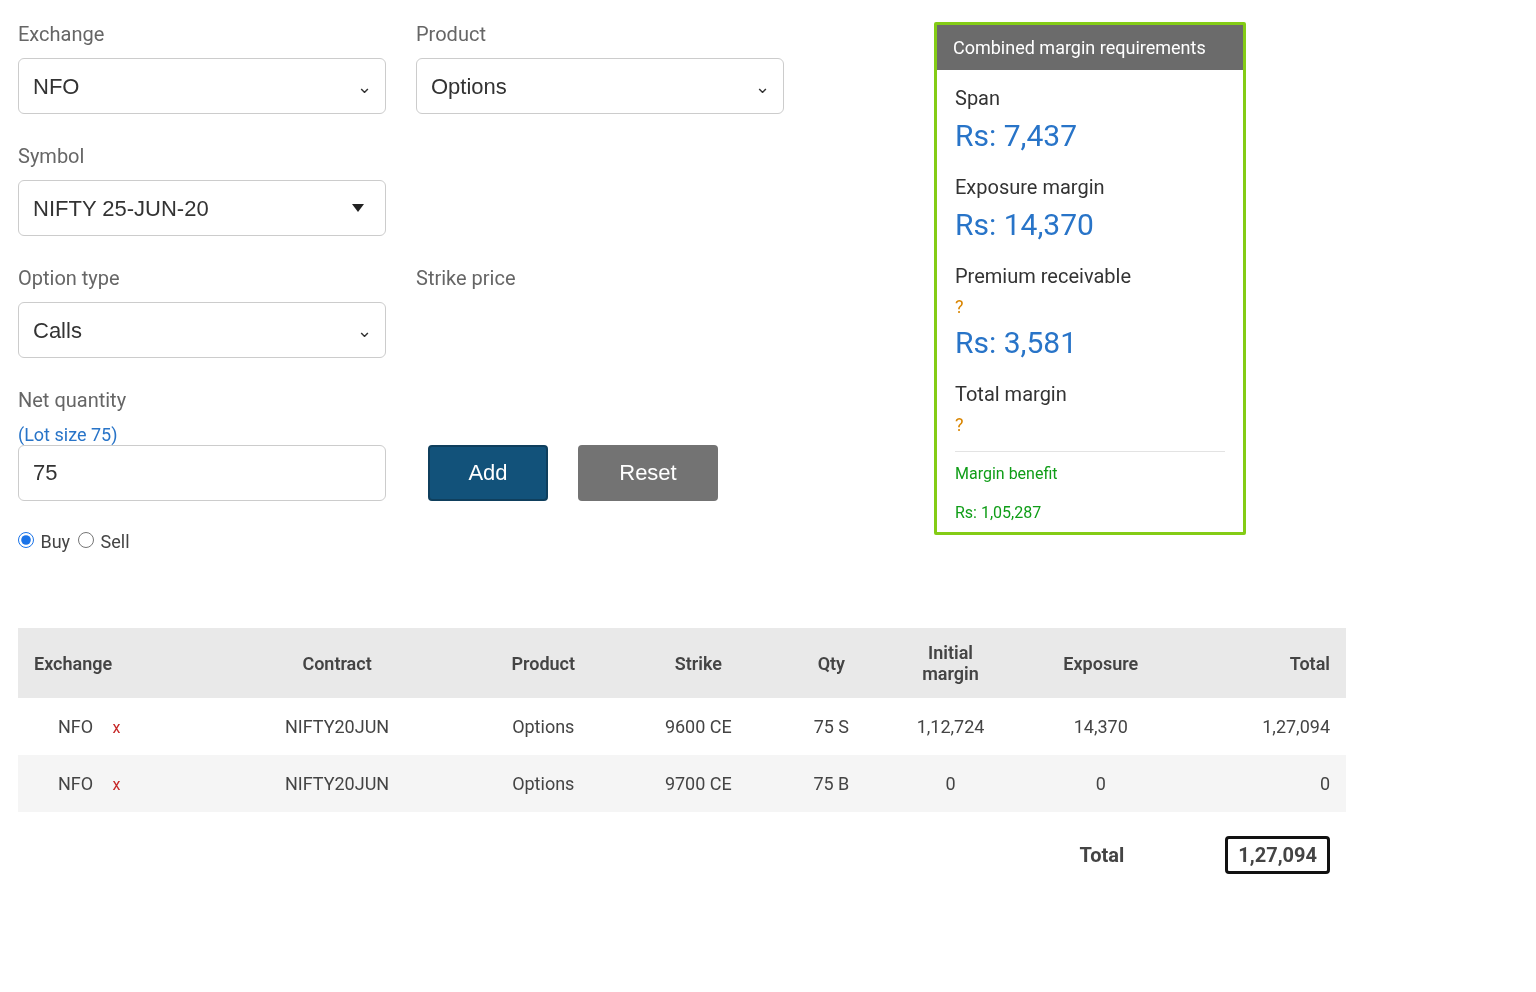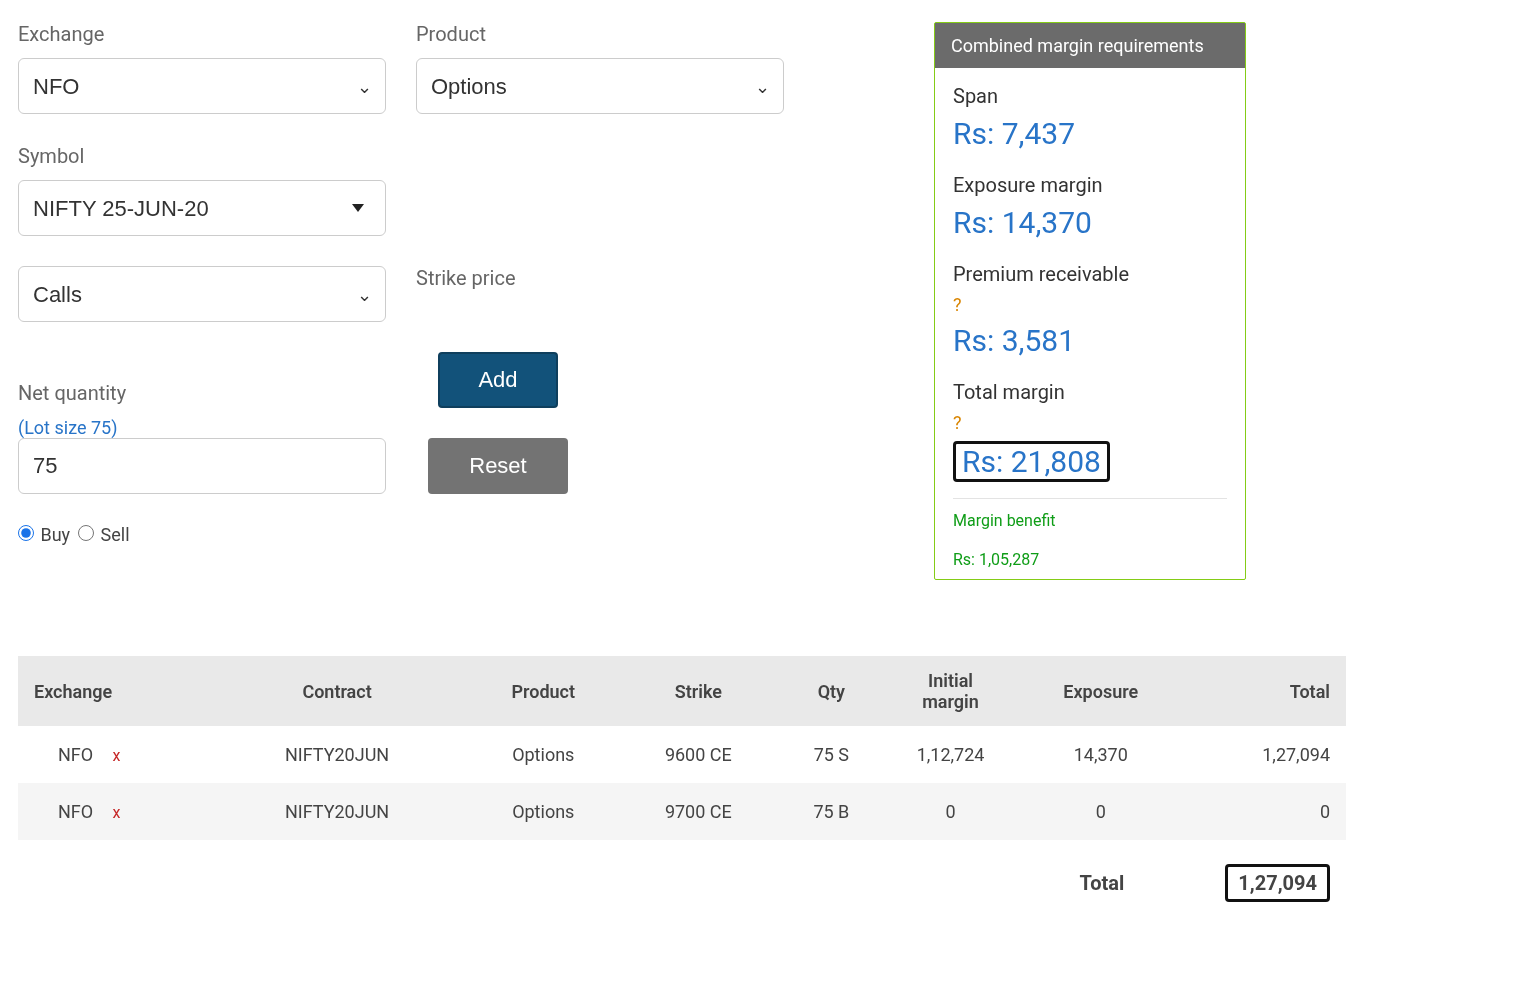--- a/index.html
+++ b/index.html
@@ -23,28 +23,28 @@
   }
   select.control { -webkit-appearance: none; appearance: none; background-image: none; padding-right: 40px; }
   .select-wrap { position: relative; }
   .select-wrap .chev {
     position: absolute; right: 14px; top: 50%; transform: translateY(-50%);
     font-size: 18px; color: #333; pointer-events: none;
   }
   .select-wrap .caret { position: absolute; right: 22px; top: 50%; transform: translateY(-50%); width:0;height:0;border-left:6px solid transparent;border-right:6px solid transparent;border-top:8px solid #222; pointer-events:none;}
   .lot-row { display:flex; align-items: flex-start; justify-content: space-between; width: 380px; flex-direction: column; }
   .lotsize { font-size: 18px; color: #2874c8; }
-  .btns { display:flex; gap:30px; align-items:center;flex-direction:column; }
+  .btns { display:flex; gap:30px; align-items:center; }
   .btn { height:56px; padding:0 32px; font-size:22px; border-radius:4px; cursor:pointer; display:inline-flex; align-items:center; justify-content:center; }
   .btn-add { background:#12527a; color:#fff; border:2px solid #0f3f5d; min-width:120px; }
   .btn-reset { background:#737373; color:#fff; border:none; min-width:140px; }
   .radios { margin-top:20px; font-size:18px; color:#444; display:flex; gap:8px; align-items:center; }
   .radios input { margin:0 2px 0 0; width:16px; height:16px; accent-color:#1a73e8; }
 
-  .summary { width:400px; border:1px solid #84cc16; border-radius:2px; }
+  .summary { width:400px; border:3px solid #84cc16; border-radius:2px; }
   .summary-header { background:#6b6b6b; color:#fff; font-size:18px; padding:12px 16px; }
   .summary-body { padding:16px 18px 10px; }
   .sum-line { display:flex; align-items:baseline; gap:8px; margin-bottom:22px; white-space:nowrap;flex-direction:column; }
   .sum-label { font-size:20px; color:#333; }
   .sum-val { font-size:30px; color:#2874c8; }
   .help { color:#d98500; font-size:18px; cursor:default; }
   .total-box { border:3px solid #111; border-radius:4px; padding:0 6px; display:inline-block; }
   .benefit-line { border-top:1px solid #e3e3e3; padding-top:12px; display:flex; gap:20px; font-size:16px; color:#0f9d17; font-weight:400;flex-direction:column; }
 
   .table-wrap { margin-top:76px; width:1328px; }
@@ -96,20 +96,21 @@
             <select class="control w360">
               <option>NIFTY 25-JUN-20</option>
             </select>
             <span class="caret"></span>
           </div>
         </div>
       </div>
 
       <div class="row">
         <div class="field w360">
+          <span class="label">Option type</span>
           <div class="select-wrap">
             <select class="control w360">
               <option>Calls</option>
             </select>
             <span class="chev">⌄</span>
           </div>
         </div>
         <div class="field w360">
           <span class="label">Strike price</span>
         </div>
@@ -153,21 +154,20 @@
           <span class="sum-val">Rs: 14,370</span>
         </div>
         <div class="sum-line">
           <span class="sum-label">Premium receivable</span>
           <span class="help">?</span>
           <span class="sum-val">Rs: 3,581</span>
         </div>
         <div class="sum-line" style="margin-bottom:16px;">
           <span class="sum-label">Total margin</span>
           <span class="help">?</span>
-          <span class="total-box"><span class="sum-val">Rs: 21,808</span></span>
         </div>
         <div class="benefit-line">
           <span>Margin benefit</span>
           <span>Rs: 1,05,287</span>
         </div>
       </div>
     </div>
   </div>
 
   <div class="table-wrap">

